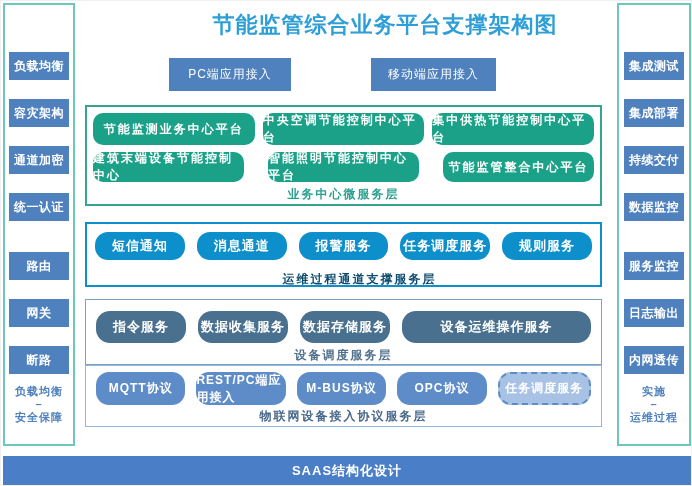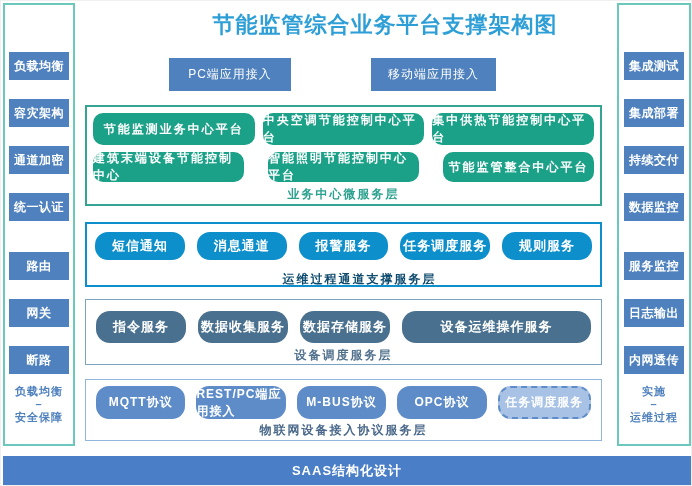--- a/index.html
+++ b/index.html
@@ -75,21 +75,21 @@
   
   .layer.dispatch{top:298px;height:66px;border:1px solid #79a3c1;justify-content:flex-end;}
   .layer.dispatch .pill-row{gap:12px;padding:0 10px;margin-top:7px;}
   .layer.dispatch .pill{
     flex:1;height:32px;background:#49708e;border-radius:14px;
     font-size:13px;letter-spacing:1px;
   }
   .layer.dispatch .pill.wide{flex:2.1;}
   .layer.dispatch .label{color:#51718d;margin-top:4px;}
   
-  .layer.protocol{top:378px;height:62px;border:1px solid #93b7dc;}
+  .layer.protocol{top:364px;height:62px;border:1px solid #93b7dc;}
   .layer.protocol .pill-row{gap:11px;padding:0 10px;margin-top:6px;}
   .layer.protocol .pill{
     flex:1;height:33px;background:#5e8cc8;border-radius:13px;
     font-size:12px;letter-spacing:1px;
   }
   .layer.protocol .pill.dashed{
     background:#a8c2e5;border:2px dashed #5e8cc8;
   }
   .layer.protocol .label{color:#49688a;margin-top:3px;}
   

